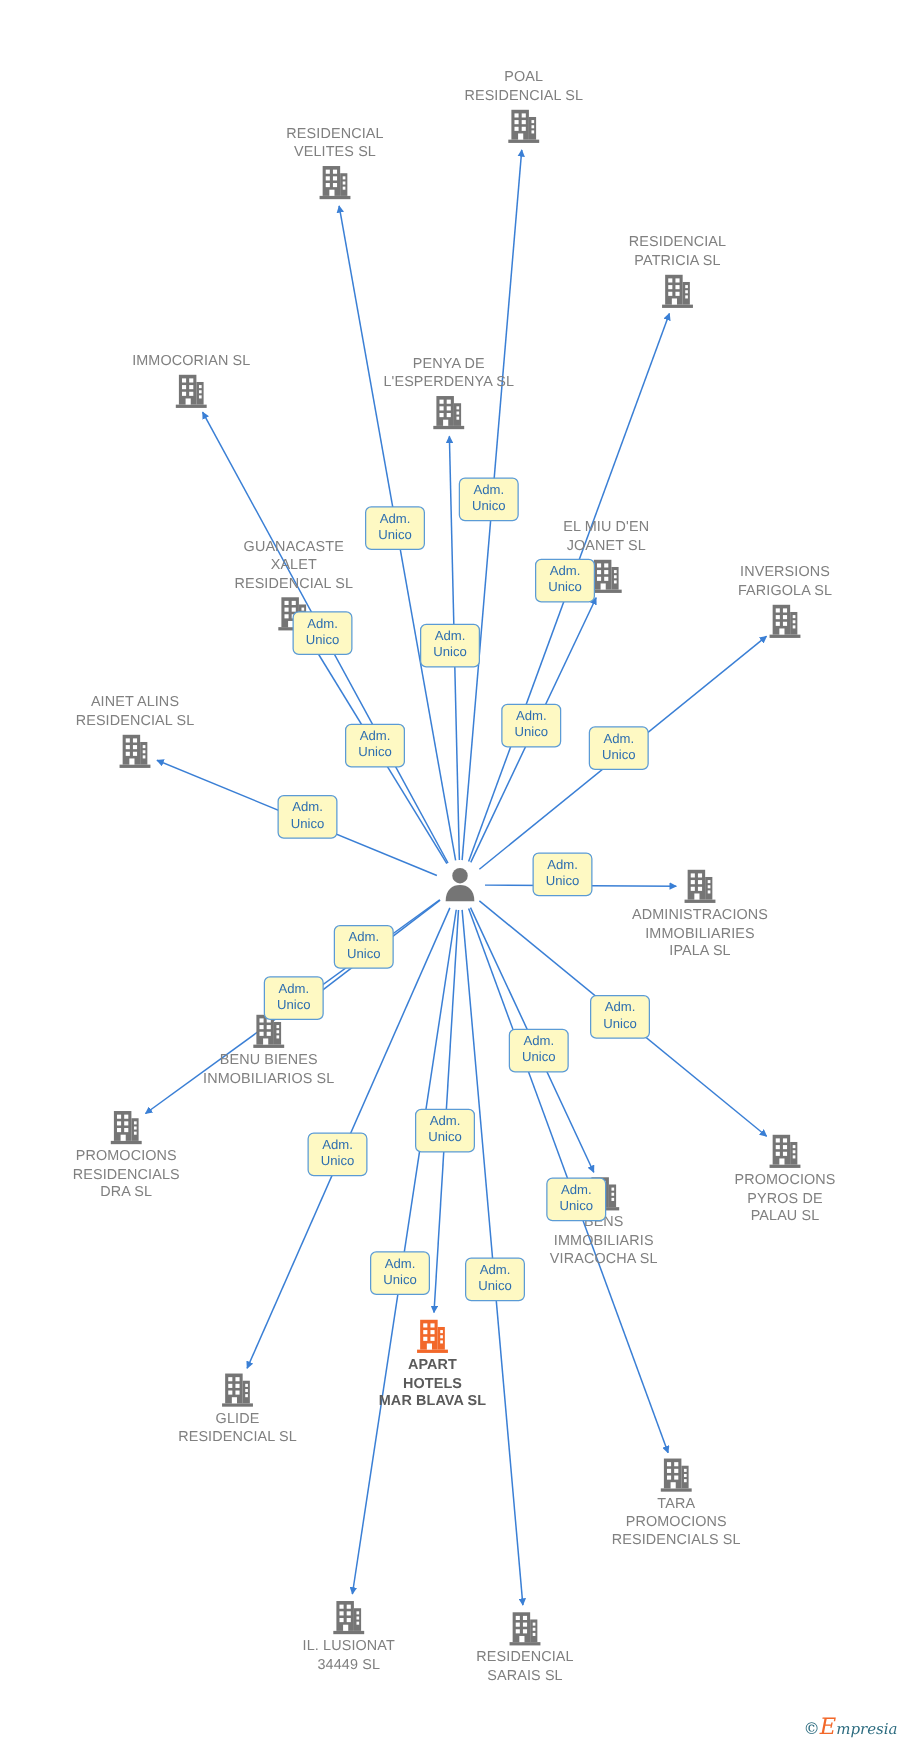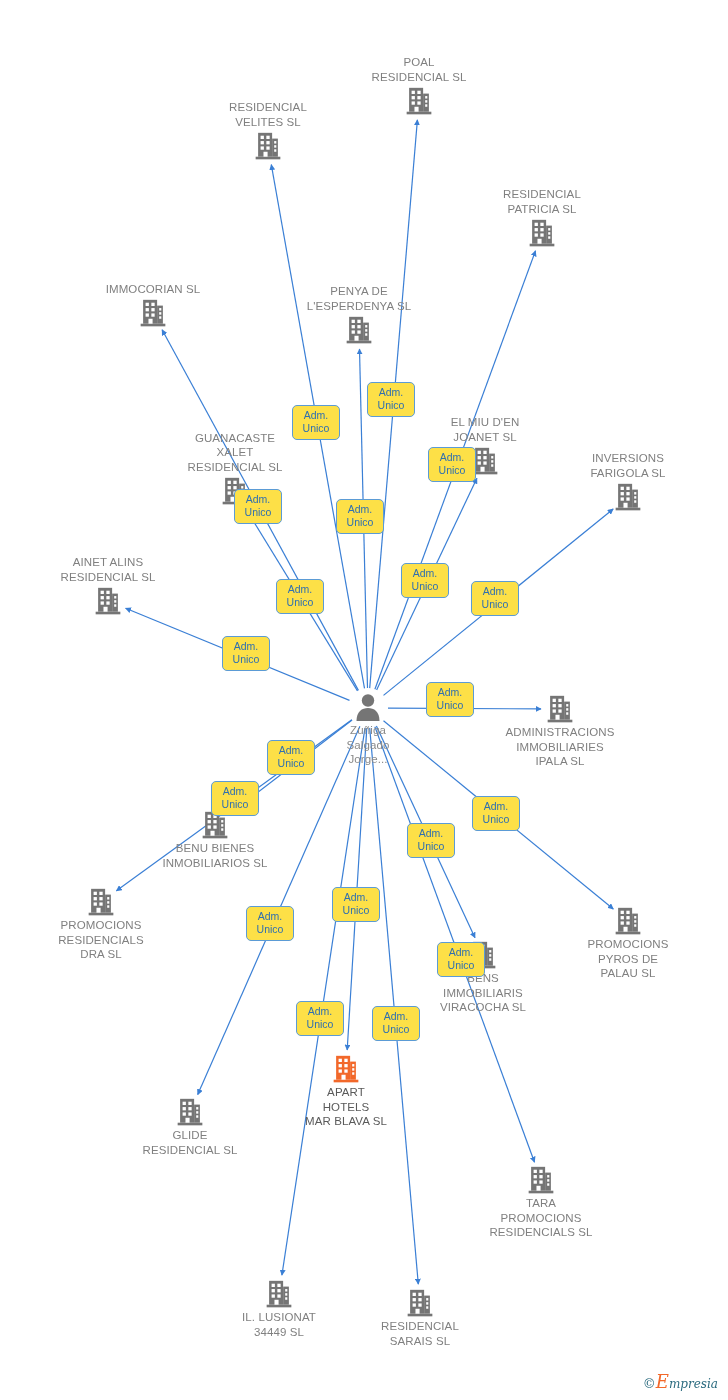--- a/index.html
+++ b/index.html
@@ -40,31 +40,31 @@
     display: block;
     font-size: 11.5px;
     color: #808080;
     letter-spacing: .1px;
     margin-top: 1px;
     white-space: pre-line;
   }
   .node.person .label { color: #8a8a8a; }
   .node.highlight .label {
     color: #5a5a5a;
-    font-weight: normal;
+    font-weight: bold;
     text-align: center;
   }
   .node.label-above .label { margin-top: 0; margin-bottom: 2px; }
 
   .badge {
     position: absolute;
     width: 48px;
     margin-left: -24px;
     margin-top: -19px;
-    background: #fde047;
+    background: #fef9c3;
     border: 1.3px solid #5b9bd5;
     border-radius: 5px;
     color: #2f6fb0;
     font-size: 10.5px;
     line-height: 13px;
     text-align: center;
     padding: 3px 0 4px 0;
     white-space: pre-line;
   }
   .watermark {
@@ -119,23 +119,20 @@
         <line x1="365.0" y1="727.8" x2="281.9" y2="1275.2" marker-end="url(#arrow)"></line>
         <line x1="369.7" y1="727.9" x2="418.3" y2="1284.1" marker-end="url(#arrow)"></line>
       </g>
   </svg>
   <div id="node-layer">
       <div class="node person" style="left: 368px; top: 692px;">
         <span class="glyph"><svg width="30" height="30" viewBox="0 0 30 30" xmlns="http://www.w3.org/2000/svg">
             <circle cx="15" cy="8.5" r="6.2" fill="#757575"></circle>
             <path d="M3.5 29 C3.5 19.5 9 16 15 16 C21 16 26.5 19.5 26.5 29 Z" fill="#757575"></path>
           </svg></span>
-        <span class="label">Zuñiga
-Salgado
-Jorge...</span>
       </div>
       <div class="node label-above" style="left: 419px; top: 55px; text-align: center;">
         <span class="label">POAL
 RESIDENCIAL SL</span>
         <span class="glyph"><svg width="28" height="30" viewBox="0 0 34 36" xmlns="http://www.w3.org/2000/svg">
             <rect x="5" y="2" width="17" height="29" fill="#757575"></rect>
             <rect x="22" y="9" width="7" height="22" fill="#757575"></rect>
             <rect x="2" y="31" width="30" height="3.2" fill="#757575"></rect>
             <rect x="8" y="5.5" width="4" height="4" fill="#fff"></rect>
             <rect x="15" y="5.5" width="4" height="4" fill="#fff"></rect>

